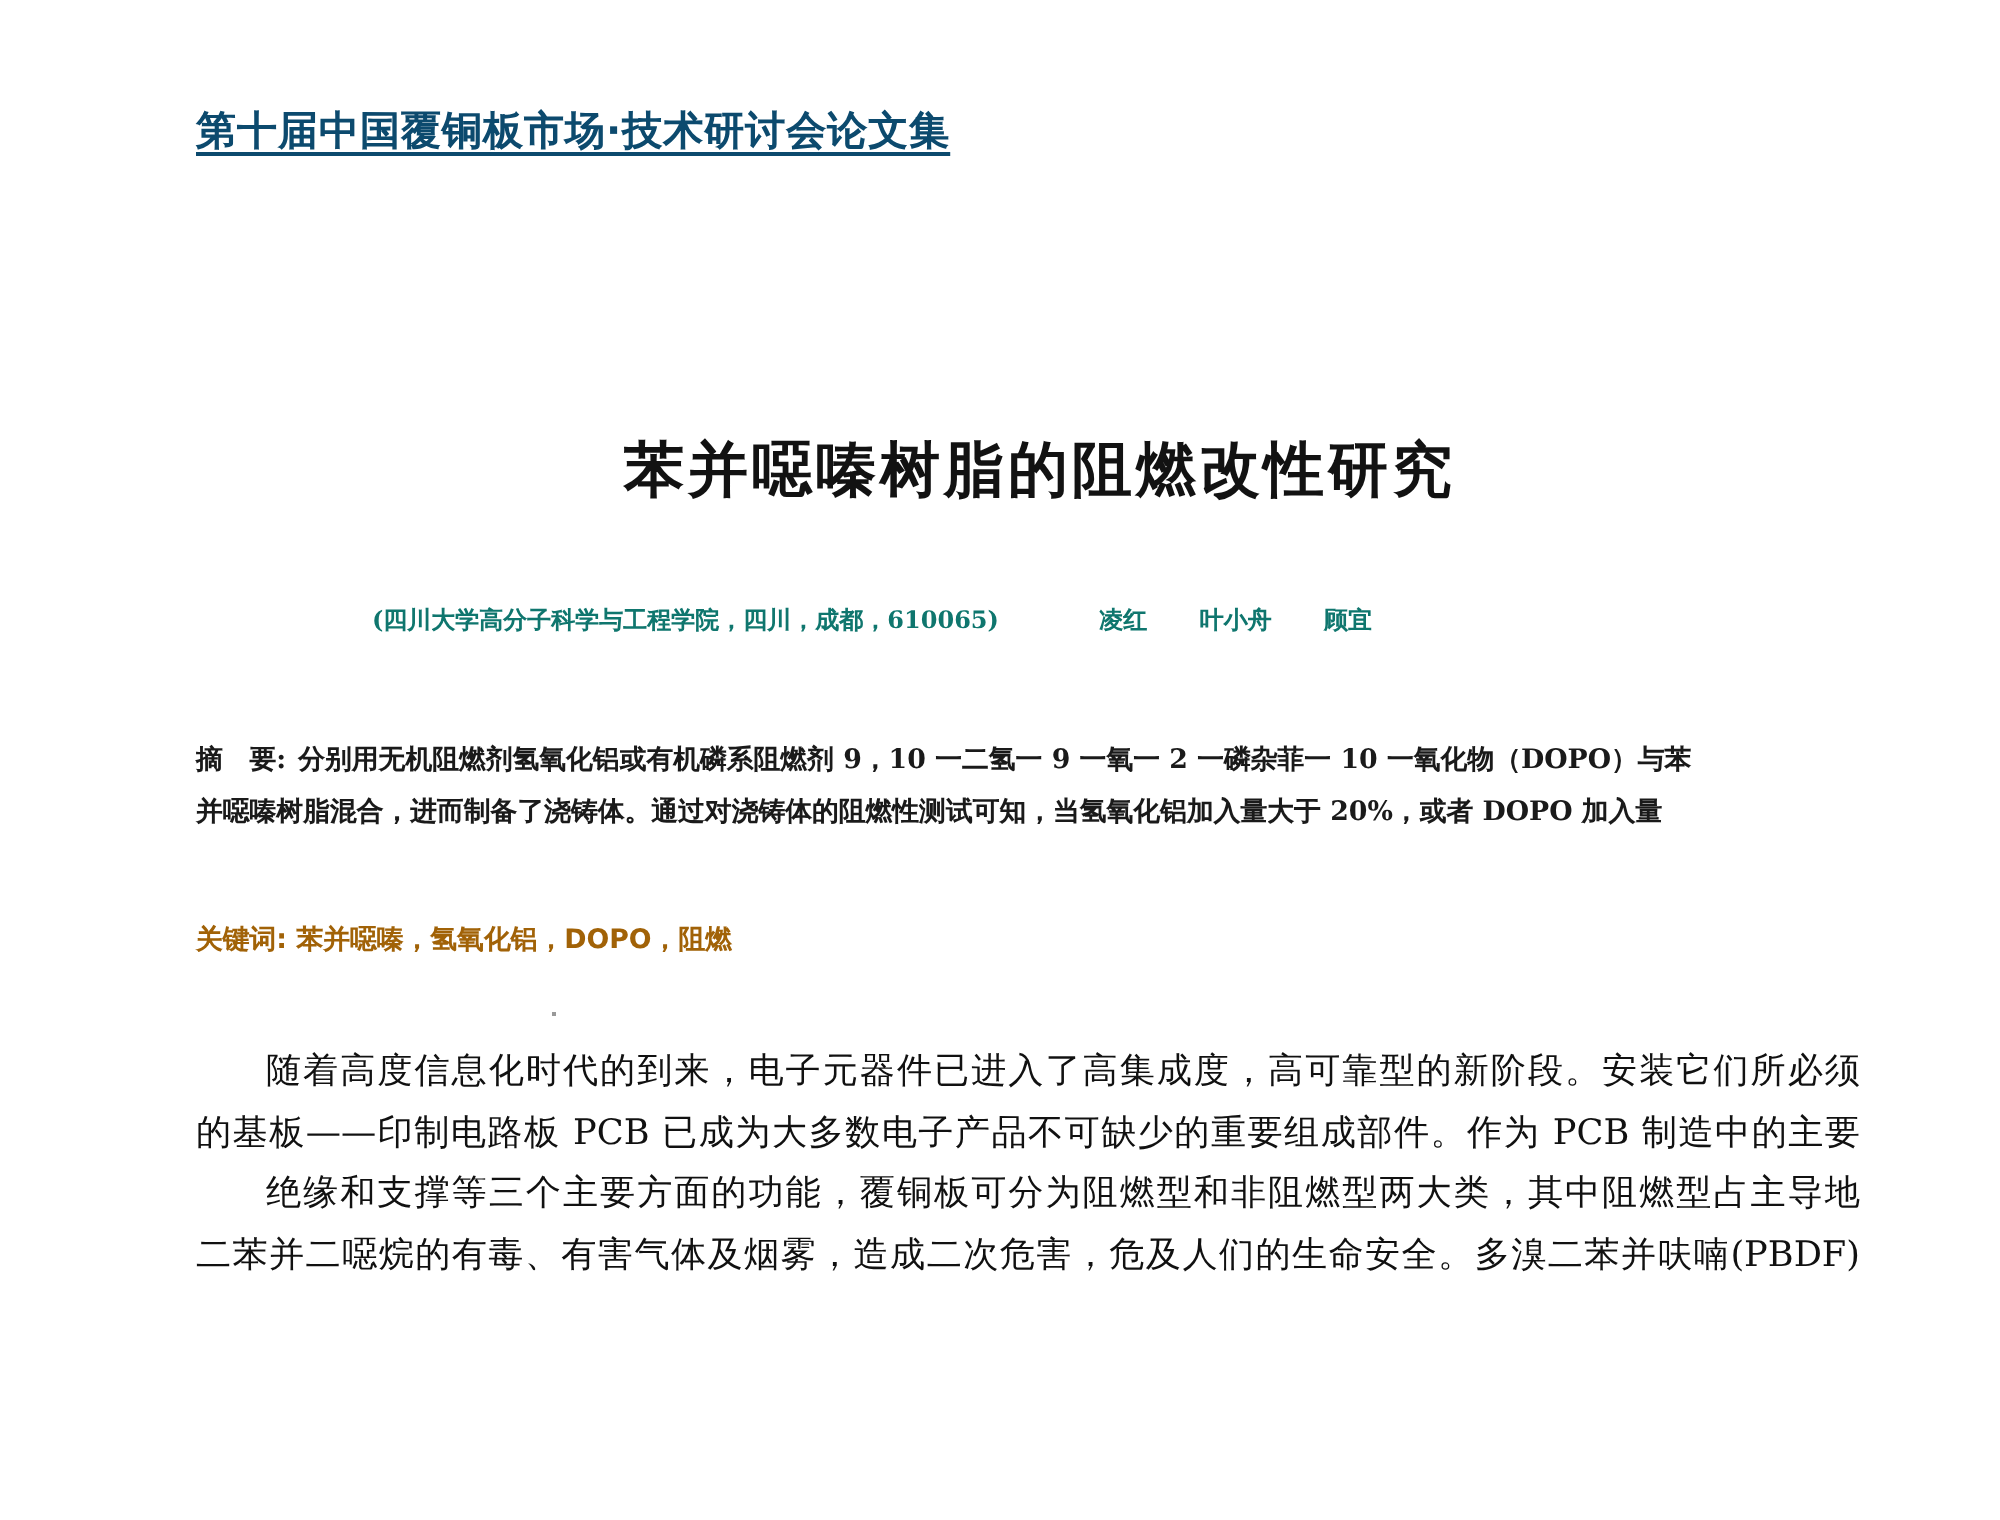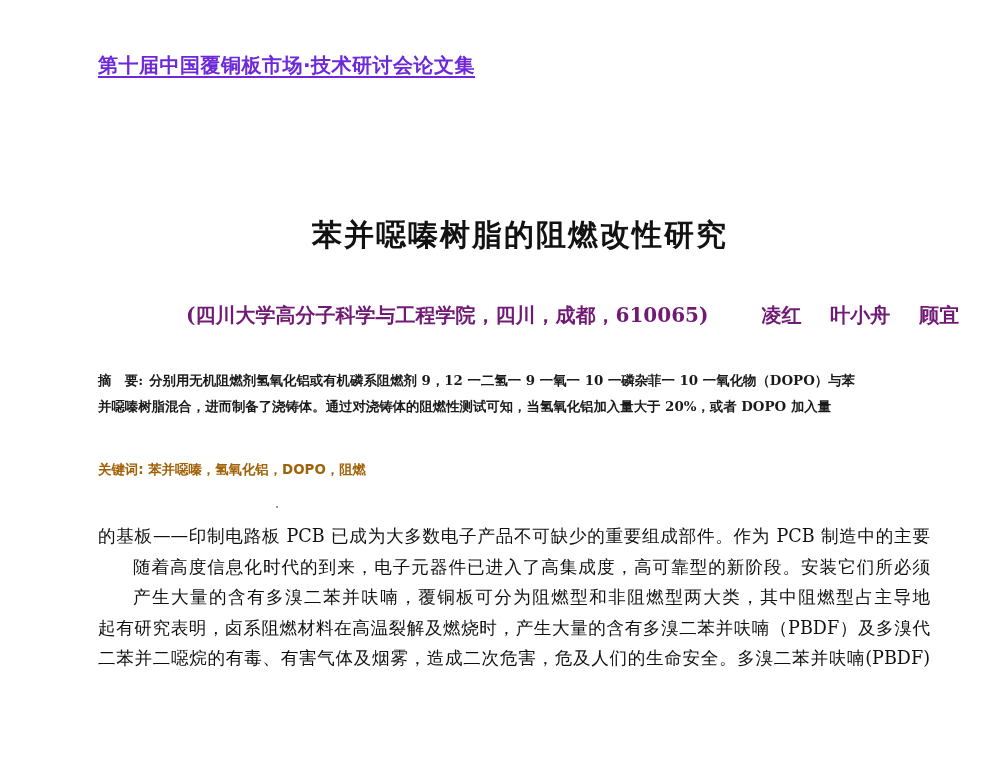--- a/index.html
+++ b/index.html
@@ -19,43 +19,43 @@
       position: absolute;
       left: 98px;
       top: 52px;
       font-size: 20px;
       font-weight: bold;
       letter-spacing: 0.5px;
       text-decoration: underline;
       text-underline-offset: 4px;
       text-decoration-thickness: 2px;
       white-space: nowrap;
-      color: #6d28d9;
+      color: #0c4a6e;
     }
     .title {
       position: absolute;
       left: 0;
       width: 1040px;
       top: 215px;
       text-align: center;
       font-size: 30px;
       font-weight: bold;
       letter-spacing: 2px;
       white-space: nowrap;
       color: #121212;
     }
     .affil-line {
       position: absolute;
       left: 186px;
       top: 302px;
-      font-size: 20px;
+      font-size: 12px;
       font-weight: bold;
       font-family: "DejaVu Serif", serif;
       white-space: nowrap;
-      color: #701a75;
+      color: #0f766e;
     }
     .affil-line .authors {
       margin-left: 46px;
     }
     .affil-line .author {
       margin-right: 22px;
     }
     .abstract {
       position: absolute;
       left: 98px;
@@ -130,31 +130,30 @@
   <span>(四川大学高分子科学与工程学院，四川，成都，610065)</span>
   <span class="authors">
     <span class="author">凌红</span>
     <span class="author">叶小舟</span>
     <span class="author">顾宜</span>
   </span>
 </div>
 
 <div class="abstract">
   <span class="line">
-    <span class="label">摘　要:</span><span>分别用无机阻燃剂氢氧化铝或有机磷系阻燃剂 9，12 一二氢一 9 一氧一 10 一磷杂菲一 10 一氧化物（DOPO）与苯</span>
+    <span class="label">摘　要:</span><span>分别用无机阻燃剂氢氧化铝或有机磷系阻燃剂 9，10 一二氢一 9 一氧一 2 一磷杂菲一 10 一氧化物（DOPO）与苯</span>
   </span>
   <span class="line">并噁嗪树脂混合，进而制备了浇铸体。通过对浇铸体的阻燃性测试可知，当氢氧化铝加入量大于 20%，或者 DOPO 加入量</span>
 </div>
 
 <div class="keywords">
   <span>关键词:</span>
   <span>苯并噁嗪，氢氧化铝，DOPO，阻燃</span>
 </div>
 
 <div class="dot"></div>
 
 <div class="body-text">
+  <span class="line indent">随着高度信息化时代的到来，电子元器件已进入了高集成度，高可靠型的新阶段。安装它们所必须</span>
   <span class="line">的基板——印制电路板 PCB 已成为大多数电子产品不可缺少的重要组成部件。作为 PCB 制造中的主要</span>
-  <span class="line indent">随着高度信息化时代的到来，电子元器件已进入了高集成度，高可靠型的新阶段。安装它们所必须</span>
-  <span class="line indent">产生大量的含有多溴二苯并呋喃，覆铜板可分为阻燃型和非阻燃型两大类，其中阻燃型占主导地</span>
-  <span class="line">起有研究表明，卤系阻燃材料在高温裂解及燃烧时，产生大量的含有多溴二苯并呋喃（PBDF）及多溴代</span>
+  <span class="line indent">绝缘和支撑等三个主要方面的功能，覆铜板可分为阻燃型和非阻燃型两大类，其中阻燃型占主导地</span>
   <span class="line">二苯并二噁烷的有毒、有害气体及烟雾，造成二次危害，危及人们的生命安全。多溴二苯并呋喃(PBDF)</span>
 </div>
 
 </body></html>

